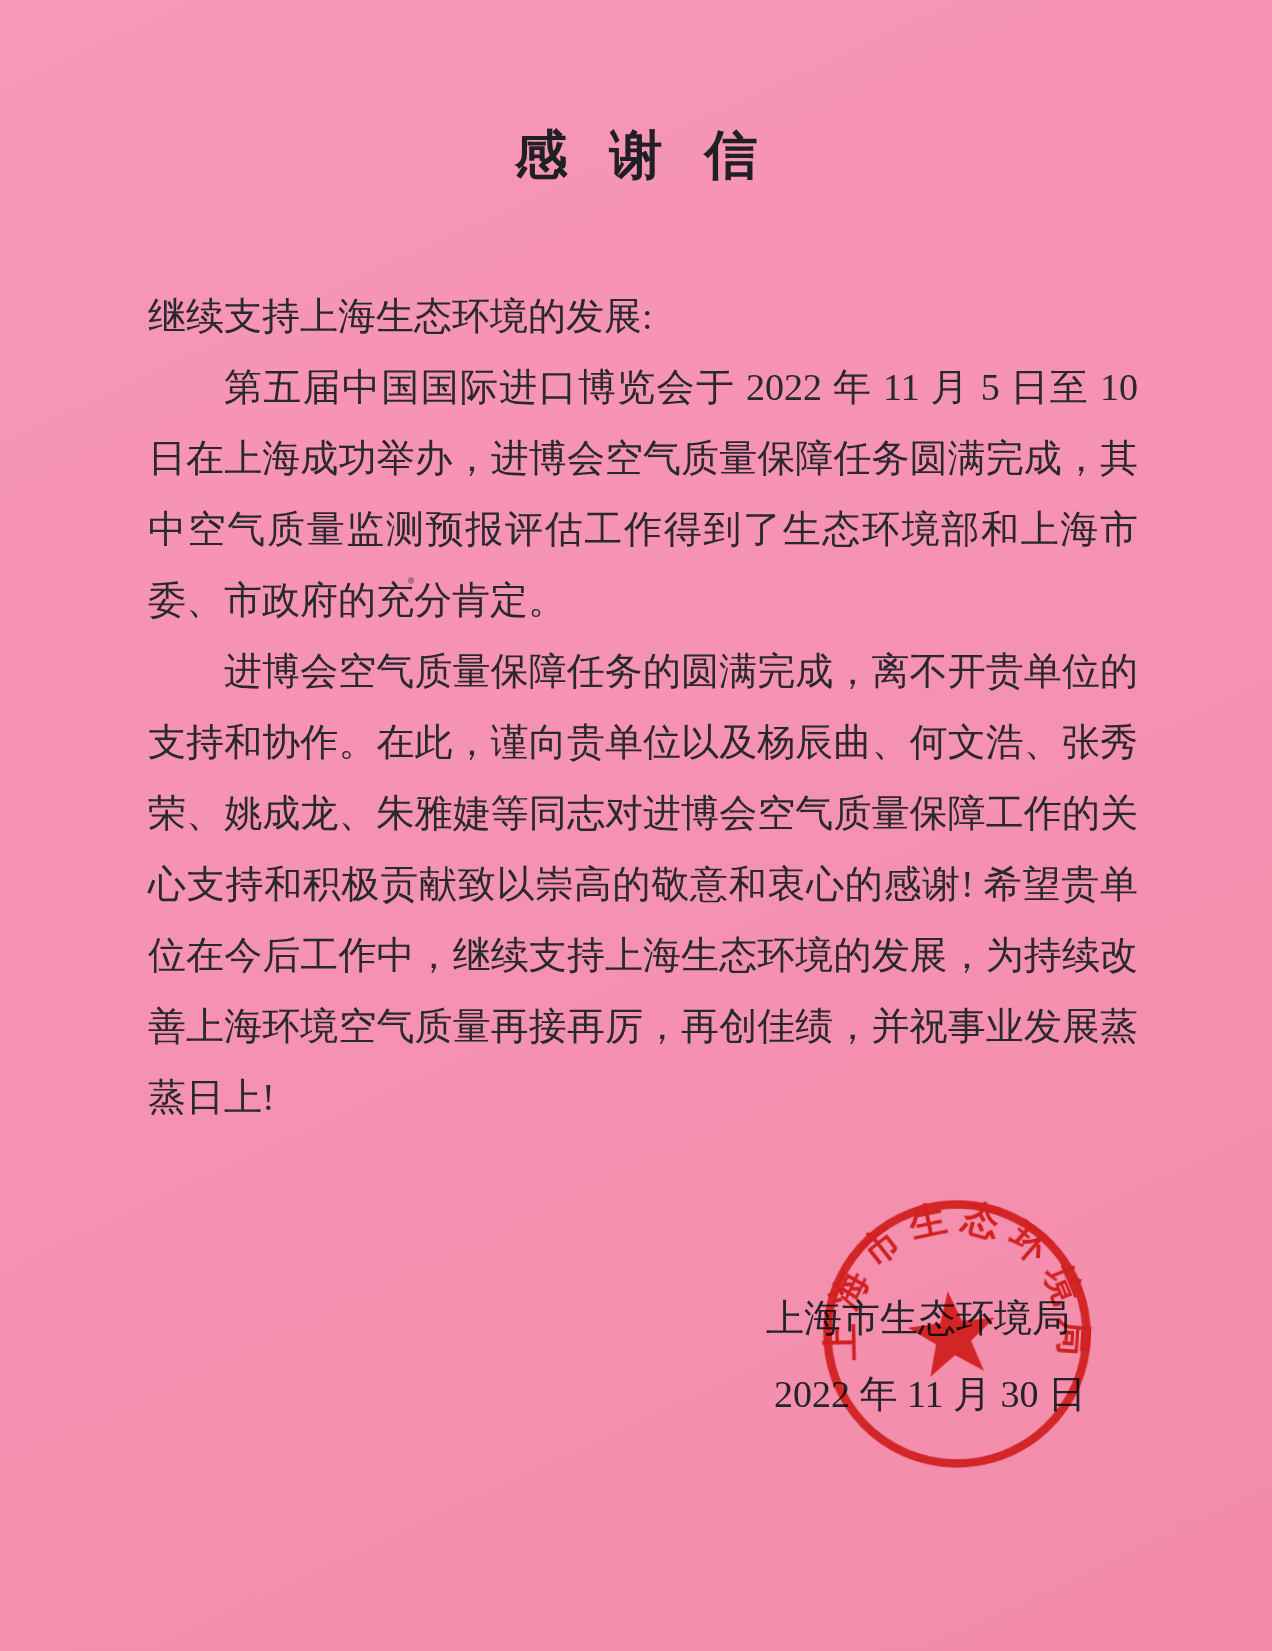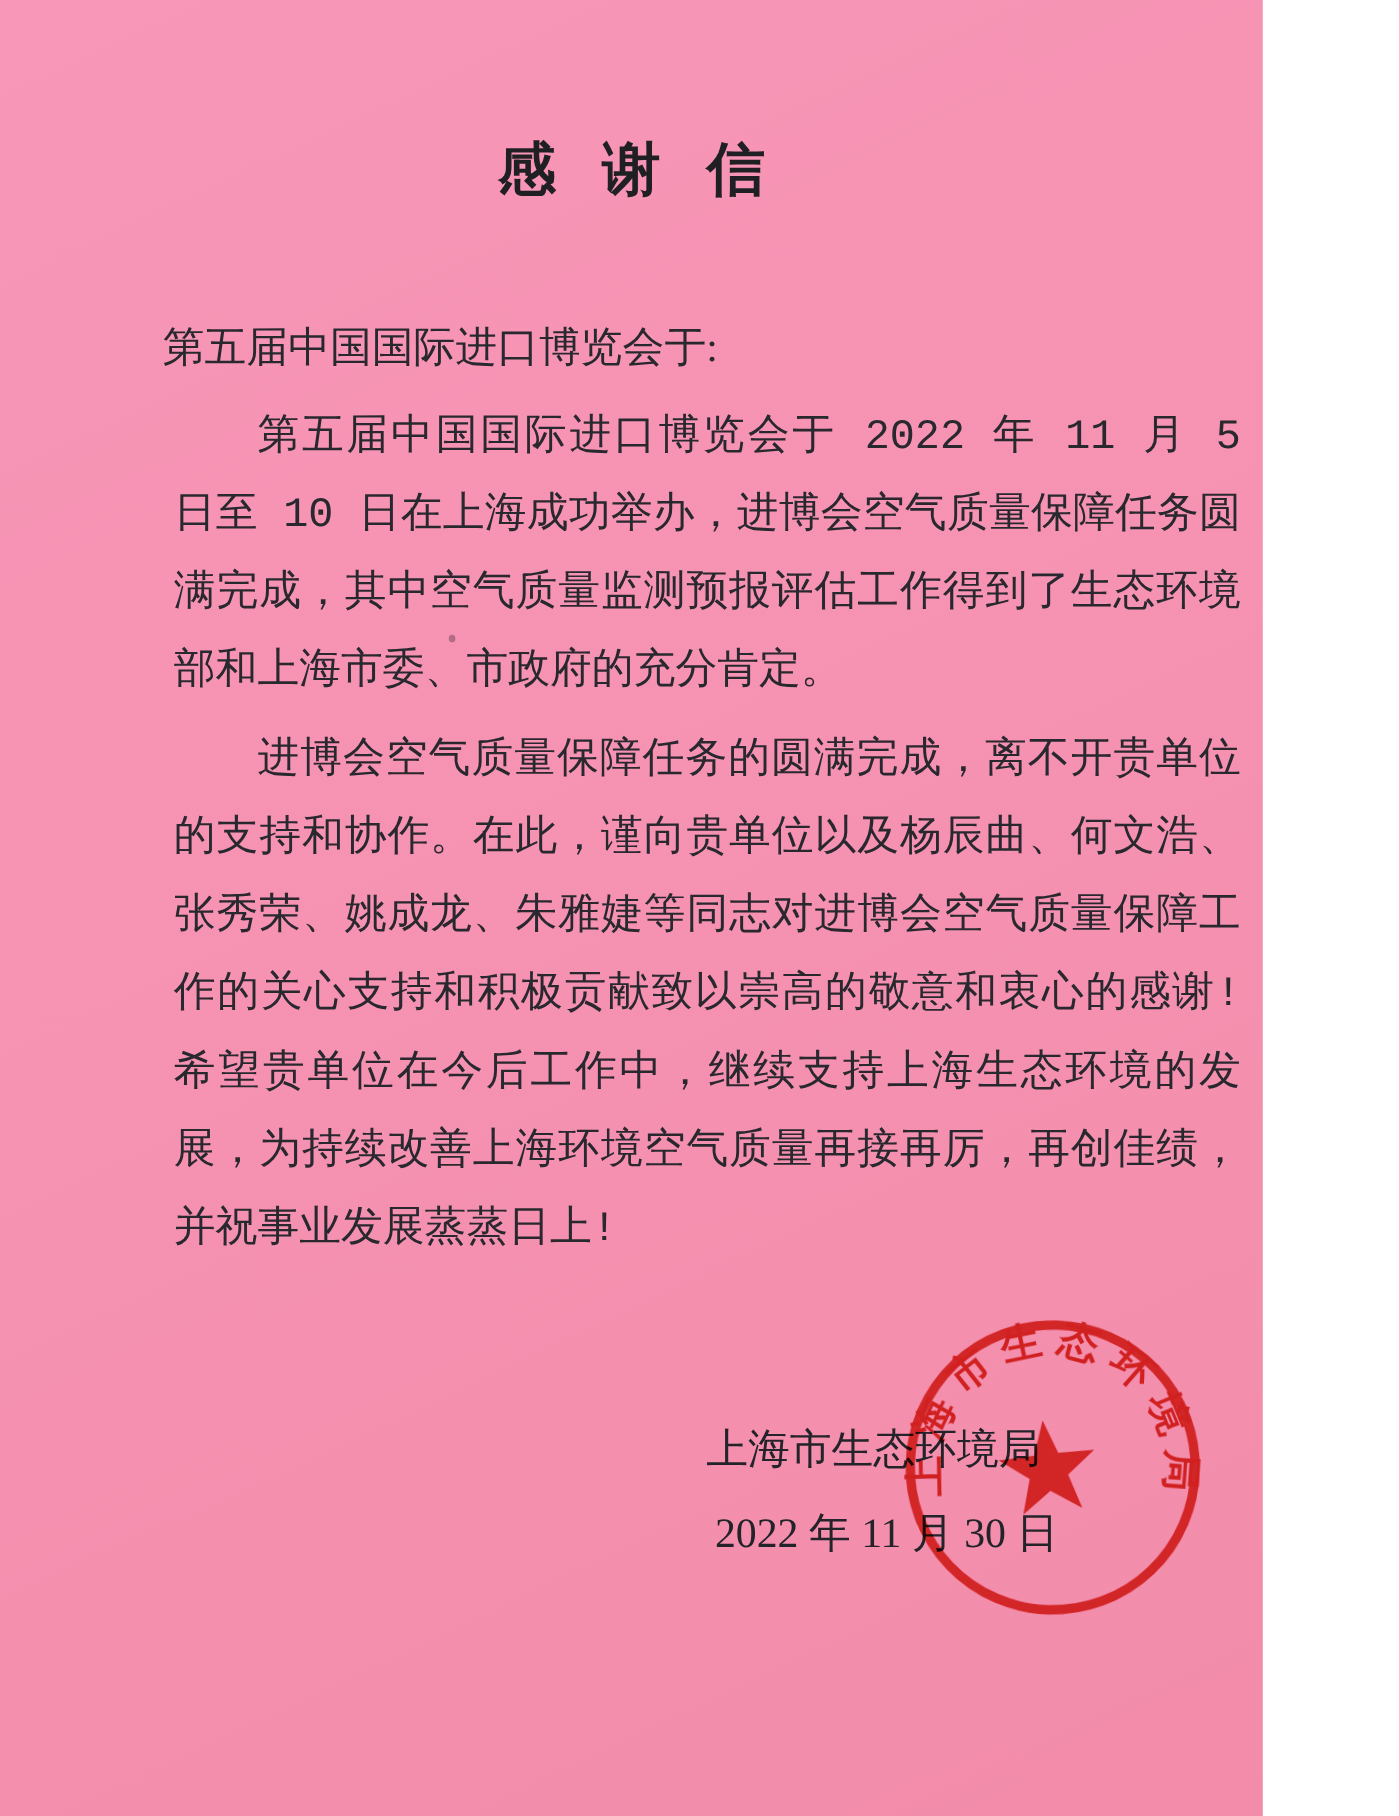--- a/index.html
+++ b/index.html
@@ -1,18 +1,18 @@
 <!DOCTYPE html>
 <html><head>
 <meta charset="utf-8">
 <style>
   html, body { margin: 0; padding: 0; }
   .page {
     position: relative;
-    width: 1148px;
+    width: 1272px;
     height: 1651px;
     overflow: hidden;
     background: linear-gradient(155deg, #f897b8 0%, #f692b2 45%, #f28caa 100%);
     font-family: "Liberation Serif", "DejaVu Serif", serif;
     color: #28282e;
   }
   .title {
     margin: 0;
     padding-top: 124px;
     text-align: center;
@@ -25,21 +25,21 @@
   }
   .letter-body {
     margin: 95px 134px 0 148px;
     width: 990px;
     font-size: 38px;
     line-height: 71px;
     text-align: justify;
     text-justify: inter-character;
   }
   .salutation { margin: 0; }
-  .para { margin: 10px; text-indent: 2em; font-family: Liberation Mono, monospace; }
+  .para { margin: 0; text-indent: 2em; }
   .sig-line {
     position: absolute;
     font-size: 38px;
     line-height: 44px;
     white-space: nowrap;
     color: #232329;
   }
   .sig-org  { top: 1296px; right: 202px; }
   .sig-date { top: 1372px; right: 186px; text-align: right; }
   .seal {
@@ -66,21 +66,21 @@
   }
 </style>
 </head>
 <body>
 
 <div class="page">
 
   <h1 class="title">感谢信</h1>
 
   <div class="letter-body">
-    <p class="salutation">第五届中国国际进口博览会于:</p>
+    <p class="salutation">继续支持上海生态环境的发展:</p>
     <p class="para">第五届中国国际进口博览会于 2022 年 11 月 5 日至 10 日在上海成功举办，进博会空气质量保障任务圆满完成，其中空气质量监测预报评估工作得到了生态环境部和上海市委、市政府的充分肯定。</p>
     <p class="para">进博会空气质量保障任务的圆满完成，离不开贵单位的支持和协作。在此，谨向贵单位以及杨辰曲、何文浩、张秀荣、姚成龙、朱雅婕等同志对进博会空气质量保障工作的关心支持和积极贡献致以崇高的敬意和衷心的感谢! 希望贵单位在今后工作中，继续支持上海生态环境的发展，为持续改善上海环境空气质量再接再厉，再创佳绩，并祝事业发展蒸蒸日上!</p>
   </div>
 
   <div class="speck"></div>
 
   <div class="sig-line sig-org">上海市生态环境局</div>
   <div class="sig-line sig-date">2022 年 11 月 30 日</div>
 
   <div class="seal">

